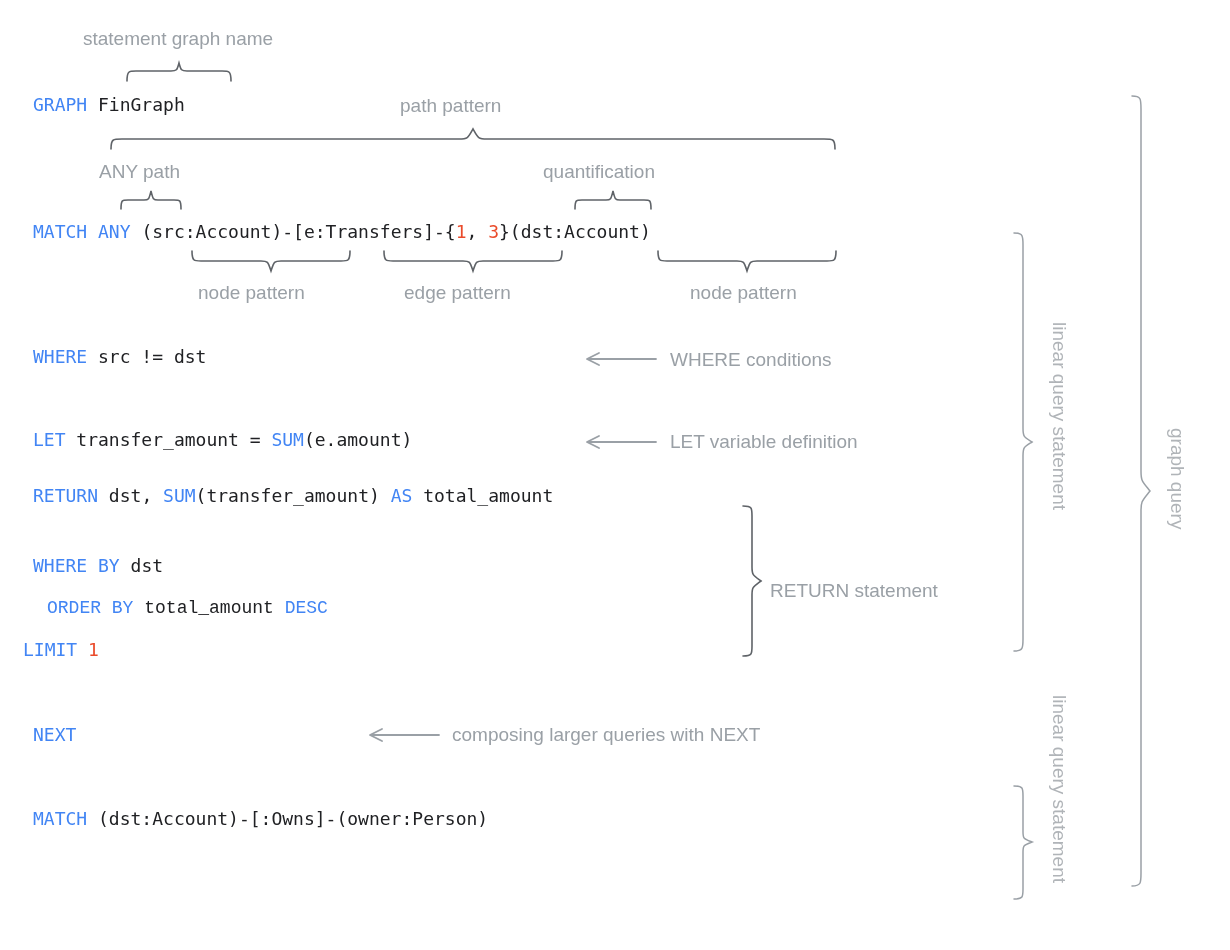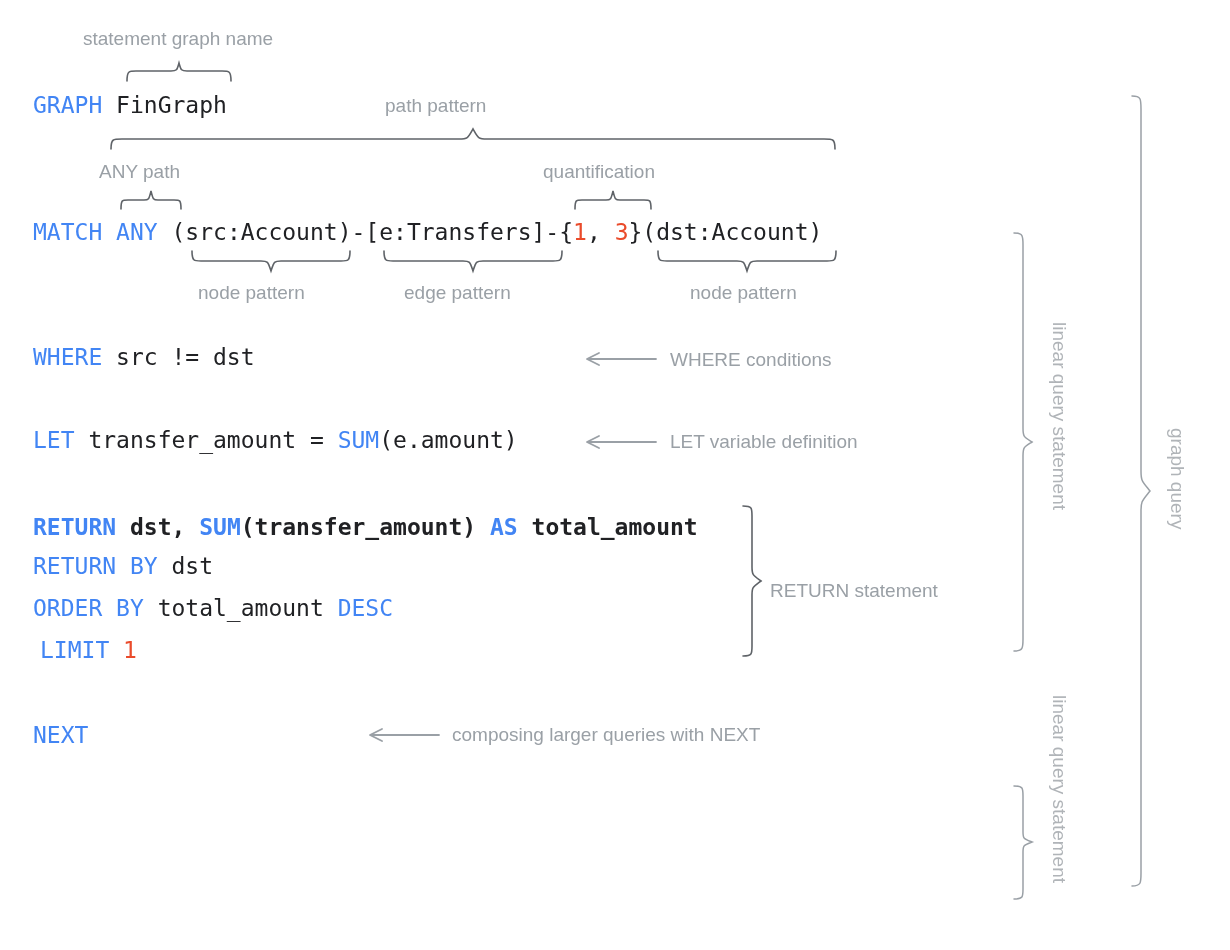--- a/index.html
+++ b/index.html
@@ -7,21 +7,21 @@
     width:1230px;height:950px;position:relative;overflow:hidden;
     font-family:"Liberation Sans", sans-serif;
     -webkit-font-smoothing:antialiased;
   }
   .stage{position:absolute;left:0;top:0;width:1230px;height:950px;}
 
   
   .code-line{
     position:absolute;
     font-family:"DejaVu Sans Mono","Liberation Mono",monospace;
-    font-size:23px;
+    font-size:18px;
     line-height:28px;
     letter-spacing:0px;
     color:#202124;
     white-space:pre;
   }
   .kw{color:#4285f4;}
   .num{color:#ea4b2b;}
   .pl{color:#202124;}
 
   
@@ -56,39 +56,40 @@
 <div class="stage">
 
   <div class="code-line" style="left:33px; top:91px;"><span class="kw">GRAPH</span><span class="pl"> FinGraph</span></div>
 
   <div class="code-line" style="left:33px; top:218px;"><span class="kw">MATCH</span><span class="kw"> ANY</span><span class="pl"> (src:Account)-[e:Transfers]-{</span><span class="num">1</span><span class="pl">, </span><span class="num">3</span><span class="pl">}(dst:Account)</span></div>
 
   <div class="code-line" style="left:33px; top:426px;"><span class="kw">LET</span><span class="pl"> transfer_amount = </span><span class="kw">SUM</span><span class="pl">(e.amount)</span></div>
 
   <div class="code-line" style="left:33px; top:343px;"><span class="kw">WHERE</span><span class="pl"> src != dst</span></div>
 
-  <div class="code-line" style="left:33px; top:513px;font-weight:bold;"><span class="kw">RETURN</span><span class="pl"> dst, </span><span class="kw">SUM</span><span class="pl">(transfer_amount) </span><span class="kw">AS</span><span class="pl"> total_amount</span></div>
+  <div class="code-line" style="left:33px; top:482px;"><span class="kw">RETURN</span><span class="pl"> dst, </span><span class="kw">SUM</span><span class="pl">(transfer_amount) </span><span class="kw">AS</span><span class="pl"> total_amount</span></div>
 
-  <div class="code-line" style="left:33px; top:552px;"><span class="kw">RETURN BY</span><span class="pl"> dst</span></div>
+  <div class="code-line" style="left:33px; top:552px;"><span class="kw">WHERE BY</span><span class="pl"> dst</span></div>
 
-  <div class="code-line" style="left:33px; top:594px;"><span class="kw">ORDER BY</span><span class="pl"> total_amount </span><span class="kw">DESC</span></div>
+  <div class="code-line" style="left:47px; top:594px;font-family:Liberation Mono, monospace;"><span class="kw">ORDER BY</span><span class="pl"> total_amount </span><span class="kw">DESC</span></div>
 
-  <div class="code-line" style="left:40px; top:636px;"><span class="kw">LIMIT</span><span class="pl"> </span><span class="num">1</span></div>
+  <div class="code-line" style="left:23px; top:636px;"><span class="kw">LIMIT</span><span class="pl"> </span><span class="num">1</span></div>
 
   <div class="code-line" style="left:33px; top:721px;text-align:center;"><span class="kw">NEXT</span></div>
 
+  <div class="code-line" style="left:33px; top:805px;"><span class="kw">MATCH</span><span class="pl"> (dst:Account)-[:Owns]-(owner:Person)</span></div>
 
 
   <div class="lbl" style="left:83px; top:28px;">statement graph name</div>
 
   <svg class="brace" style="left:126px; top:62px;" width="106" height="20" viewBox="0 0 106 20">
     <path d="M1,19 C1,9 3,9 10,9 L45,9 C51,9 51,8 53,1 C55,8 55,9 61,9 L96,9 C103,9 105,9 105,19"></path>
   </svg>
 
-  <div class="lbl" style="left:385px; top:95px;">path pattern</div>
+  <div class="lbl" style="left:400px; top:95px;">path pattern</div>
 
   <svg class="brace" style="left:110px; top:128px;" width="728" height="22" viewBox="0 0 728 22">
     <path d="M1,21 C1,11 3,11 12,11 L349,11 C358,11 358,10 363,1 C368,10 368,11 377,11 L714,11 C723,11 725,11 725,21"></path>
   </svg>
 
   <div class="lbl" style="left:99px; top:161px;">ANY path</div>
 
   <svg class="brace" style="left:120px; top:190px;" width="62" height="20" viewBox="0 0 62 20">
     <path d="M1,19 C1,10 2,10 8,10 L24,10 C29,10 29,9 31,1 C33,9 33,10 38,10 L54,10 C60,10 61,10 61,19"></path>
   </svg>

